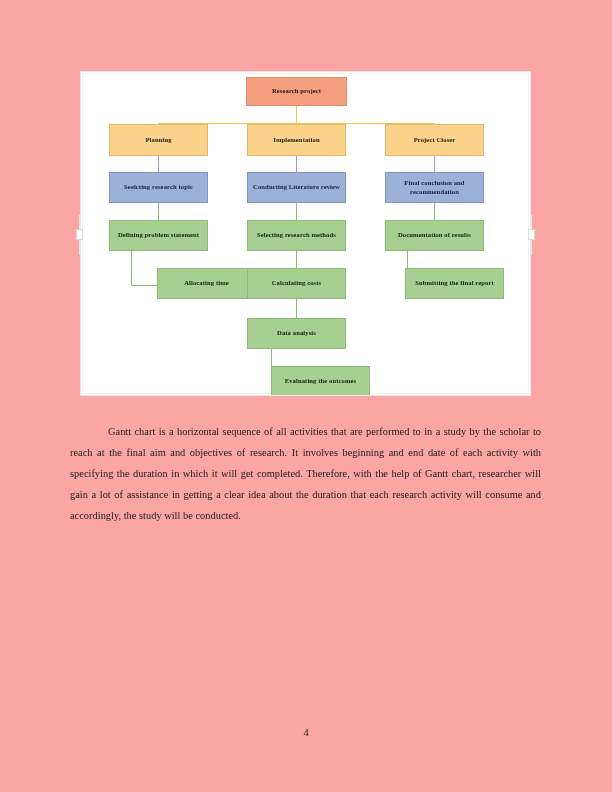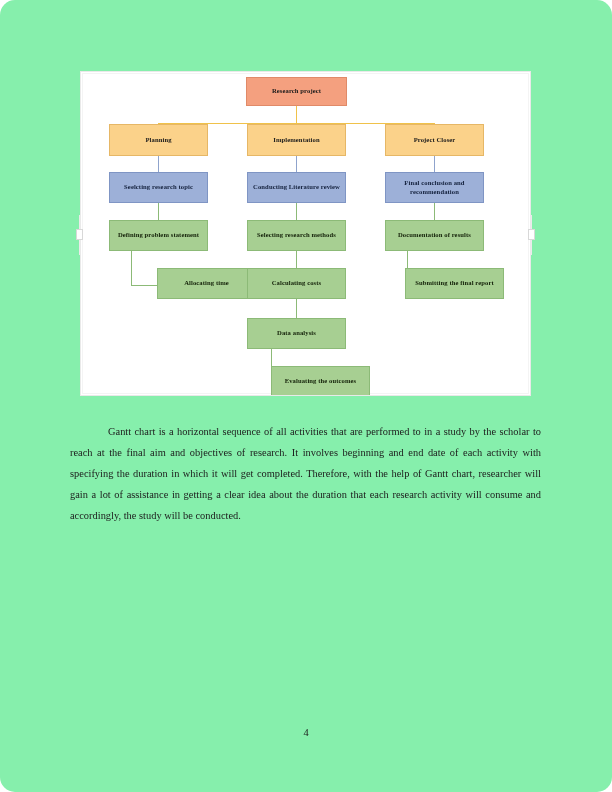--- a/index.html
+++ b/index.html
@@ -14,22 +14,21 @@
     position: relative;
     font-family: "Liberation Serif", serif;
     color: #000000;
     overflow: hidden;
   }
 
   
   .page {
     position: absolute;
     inset: 0;
-    background: #86efac;
-    border-radius: 15px;
+    background: #fca5a5;
   }
 
   
   .figure-wrap {
     position: absolute;
     left: 80px;
     top: 71px;
     width: 451px;
     height: 325px;
   }

